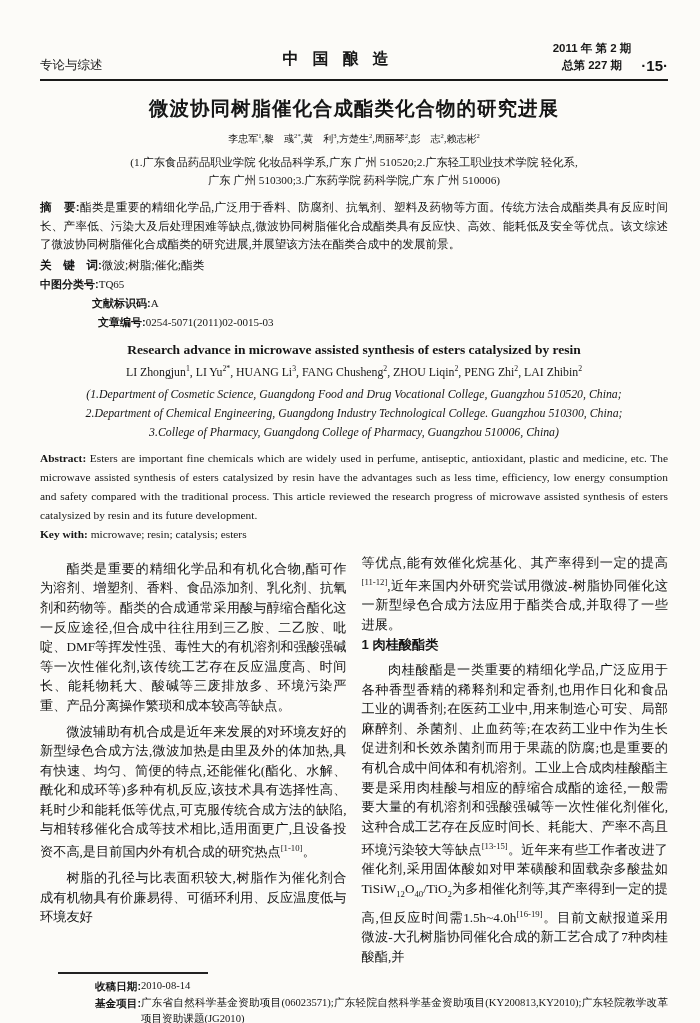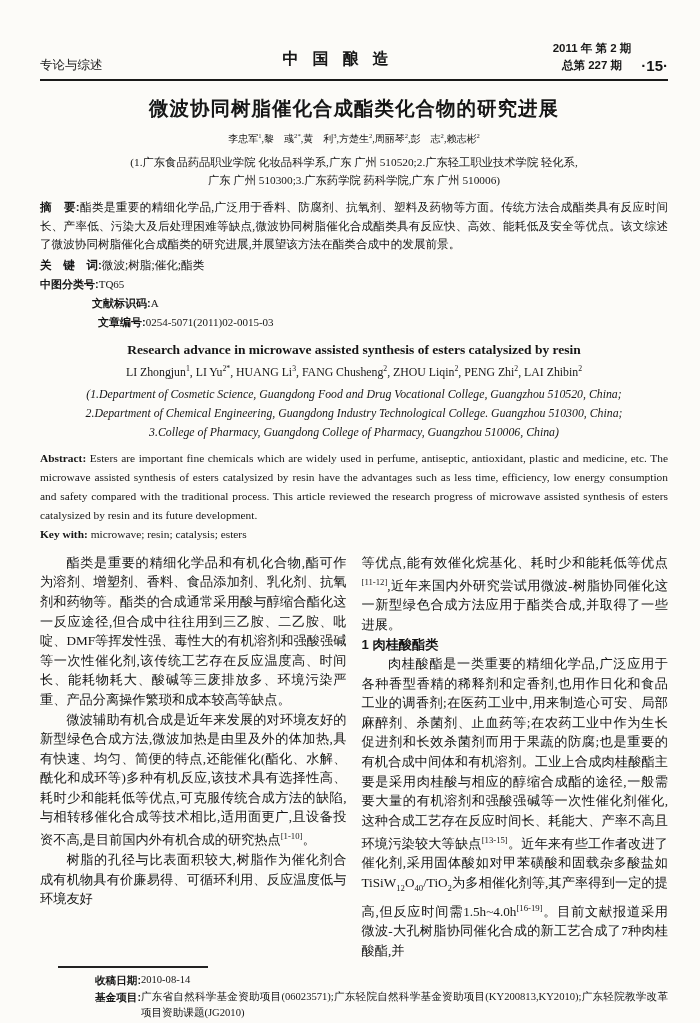--- a/index.html
+++ b/index.html
@@ -42,21 +42,21 @@
   .title-en { text-align:center; font-size:13.5px; font-weight:bold; margin-top:10px; }
   .authors-en { text-align:center; font-size:11.8px; margin-top:6px; }
   .affil-en { text-align:center; font-size:11.8px; font-style:italic; margin-top:5px; line-height:19px; }
   .abs-en { margin-top:7px; font-size:11.4px; line-height:19px; text-align:justify; }
   .lbl-en { font-weight:bold; }
   .kw-en { font-size:11.4px; line-height:19px; }
   
   .columns { display:flex; gap:15px; margin-top:9px; }
   .col { flex:1 1 0; min-width:0; }
   .para { font-size:13.2px; line-height:19.6px; text-align:justify; }
-  .para.indent { text-indent:2em; }
+  .para.indent { text-indent:2em;margin-top:6px; }
   .para.sec-heading { font-family:"Liberation Sans",sans-serif; font-weight:bold; font-size:13.2px; text-indent:0; }
   
   .fn-rule { width:150px; height:2px; background:#222; margin:6px 0 4px 18px; }
   .footnote { font-size:10.6px; line-height:16.5px; padding-left:55px; }
   .fn-row { display:flex; }
   .fn-label { font-family:"Liberation Sans",sans-serif; font-weight:bold; white-space:nowrap; }
   .fn-text { text-align:justify; }
   
   .wavy { display:block; margin:7px 0 5px 0; width:100%; height:5px; }
   
@@ -117,21 +117,21 @@
     <div class="col">
 
         <p class="para indent"><span><span>酯类是重要的精细化学品和有机化合物,酯可作为溶剂、增塑剂、香料、食品添加剂、乳化剂、抗氧剂和药物等。酯类的合成通常采用酸与醇缩合酯化这一反应途径,但合成中往往用到三乙胺、二乙胺、吡啶、DMF等挥发性强、毒性大的有机溶剂和强酸强碱等一次性催化剂,该传统工艺存在反应温度高、时间长、能耗物耗大、酸碱等三废排放多、环境污染严重、产品分离操作繁琐和成本较高等缺点。</span></span></p>
 
         <p class="para indent"><span><span>微波辅助有机合成是近年来发展的对环境友好的新型绿色合成方法,微波加热是由里及外的体加热,具有快速、均匀、简便的特点,还能催化(酯化、水解、酰化和成环等)多种有机反应,该技术具有选择性高、耗时少和能耗低等优点,可克服传统合成方法的缺陷,与相转移催化合成等技术相比,适用面更广,且设备投资不高,是目前国内外有机合成的研究热点</span><span class="sup">[1-10]</span><span>。</span></span></p>
 
         <p class="para indent"><span><span>树脂的孔径与比表面积较大,树脂作为催化剂合成有机物具有价廉易得、可循环利用、反应温度低与环境友好</span></span></p>
       </div>
     <div class="col">
 
-        <p class="para"><span><span>等优点,能有效催化烷基化、耗时少和能耗低等优点</span><span class="sup">[11-12]</span><span>,近年来国内外研究尝试用微波-树脂协同催化这一新型绿色合成方法应用于酯类合成,并取得了一些进展。</span></span></p>
+        <p class="para"><span><span>等优点,能有效催化烷基化、其产率得到一定的提高</span><span class="sup">[11-12]</span><span>,近年来国内外研究尝试用微波-树脂协同催化这一新型绿色合成方法应用于酯类合成,并取得了一些进展。</span></span></p>
 
         <p class="para sec-heading"><span><span>1 肉桂酸酯类</span></span></p>
 
         <p class="para indent"><span><span>肉桂酸酯是一类重要的精细化学品,广泛应用于各种香型香精的稀释剂和定香剂,也用作日化和食品工业的调香剂;在医药工业中,用来制造心可安、局部麻醉剂、杀菌剂、止血药等;在农药工业中作为生长促进剂和长效杀菌剂而用于果蔬的防腐;也是重要的有机合成中间体和有机溶剂。工业上合成肉桂酸酯主要是采用肉桂酸与相应的醇缩合成酯的途径,一般需要大量的有机溶剂和强酸强碱等一次性催化剂催化,这种合成工艺存在反应时间长、耗能大、产率不高且环境污染较大等缺点</span><span class="sup">[13-15]</span><span>。近年来有些工作者改进了催化剂,采用固体酸如对甲苯磺酸和固载杂多酸盐如TiSiW</span><span class="sub">12</span><span>O</span><span class="sub">40</span><span>/TiO</span><span class="sub">2</span><span>为多相催化剂等,其产率得到一定的提高,但反应时间需1.5h~4.0h</span><span class="sup">[16-19]</span><span>。目前文献报道采用微波-大孔树脂协同催化合成的新工艺合成了7种肉桂酸酯,并</span></span></p>
       </div>
   </div>
 
   <div class="fn-rule"></div>
 
   <div class="footnote">

